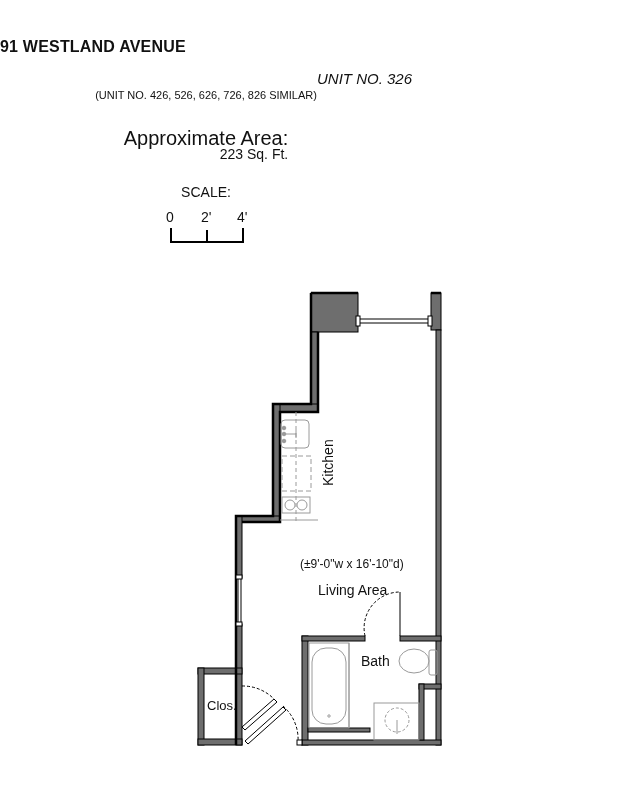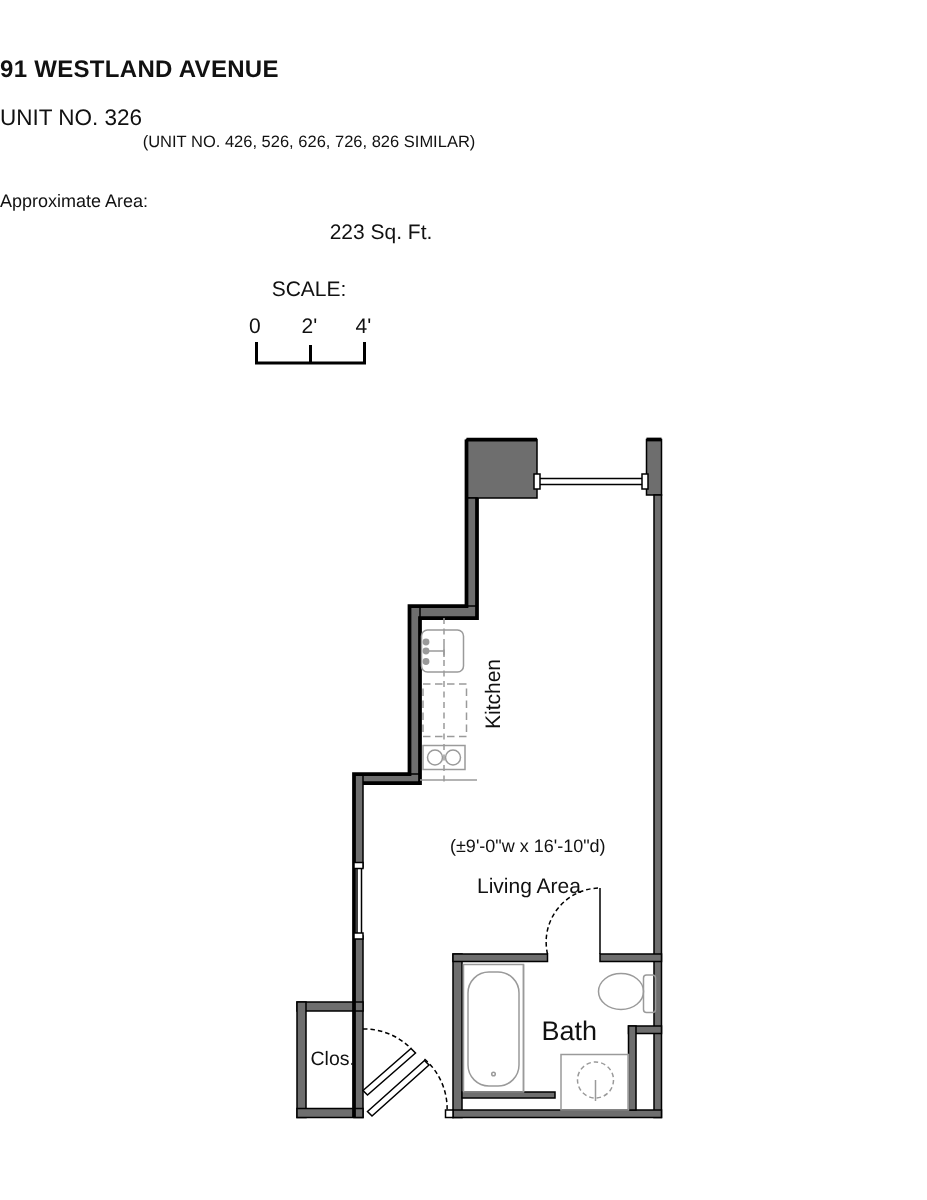--- a/index.html
+++ b/index.html
@@ -1,21 +1,21 @@
 <!DOCTYPE html>
 <html><head>
 <meta charset="utf-8">
 <style>
   html, body { margin: 0; padding: 0; background: #ffffff; }
   body { width: 618px; height: 800px; position: relative; overflow: hidden; font-family: "Liberation Sans", sans-serif; color: #111; }
   .abs { position: absolute; }
   .title { left: 0; width: 412px; top: 38px; text-align: left; font-weight: bold; font-size: 16px; letter-spacing: 0.2px; }
-  .unit { left: 0; width: 412px; top: 70px; text-align: left; font-size: 15px; }
+  .unit { left: 0; width: 412px; top: 70px; text-align: right; font-size: 15px; font-style: italic; }
   .similar { left: 0; width: 412px; top: 89px; text-align: center; font-size: 11px; }
-  .area-label { left: 0; width: 412px; top: 127px; text-align: left; font-size: 12px; }
+  .area-label { left: 0; width: 412px; top: 127px; text-align: center; font-size: 20px; }
   .area-value { left: 0; width: 412px; top: 146px; text-align: center; font-size: 14px; margin-left: 48px; }
   .scale-label { left: 0; width: 412px; top: 184px; text-align: center; font-size: 14px; }
   .tick { font-size: 14px; top: 209px; }
   .room { font-size: 14px; }
   svg { position: absolute; left: 0; top: 0; }
 </style>
 </head>
 <body>
 
 <div class="abs title">91 WESTLAND AVENUE</div>
@@ -118,14 +118,14 @@
     <path d="M283 706 A44 44 0 0 1 298 742" fill="none" stroke-dasharray="3 2"></path>
     <polygon points="242,727 274,699 277,702 245,730"></polygon>
     <polygon points="245,741 283,707 286,710 248,744"></polygon>
     <rect x="297" y="740" width="5" height="5"></rect>
   </g>
 </svg>
 
 <div class="abs room" style="left:320px;top:458px;transform:rotate(-90deg);transform-origin:left top;top:486px;">Kitchen</div>
 <div class="abs room" style="left:318px;top:538px;font-size:14px;margin-top:44px;">Living Area</div>
 <div class="abs room" style="left:300px;top:557px;font-size:12px;">(±9'-0"w x 16'-10"d)</div>
-<div class="abs room" style="left:361px;top:677px;font-size:18px;">Bath</div>
+<div class="abs room" style="left:361px;top:653px;font-size:14px;">Bath</div>
 <div class="abs room" style="left:207px;top:698px;font-size:13px;">Clos.</div>
 
 </body></html>

